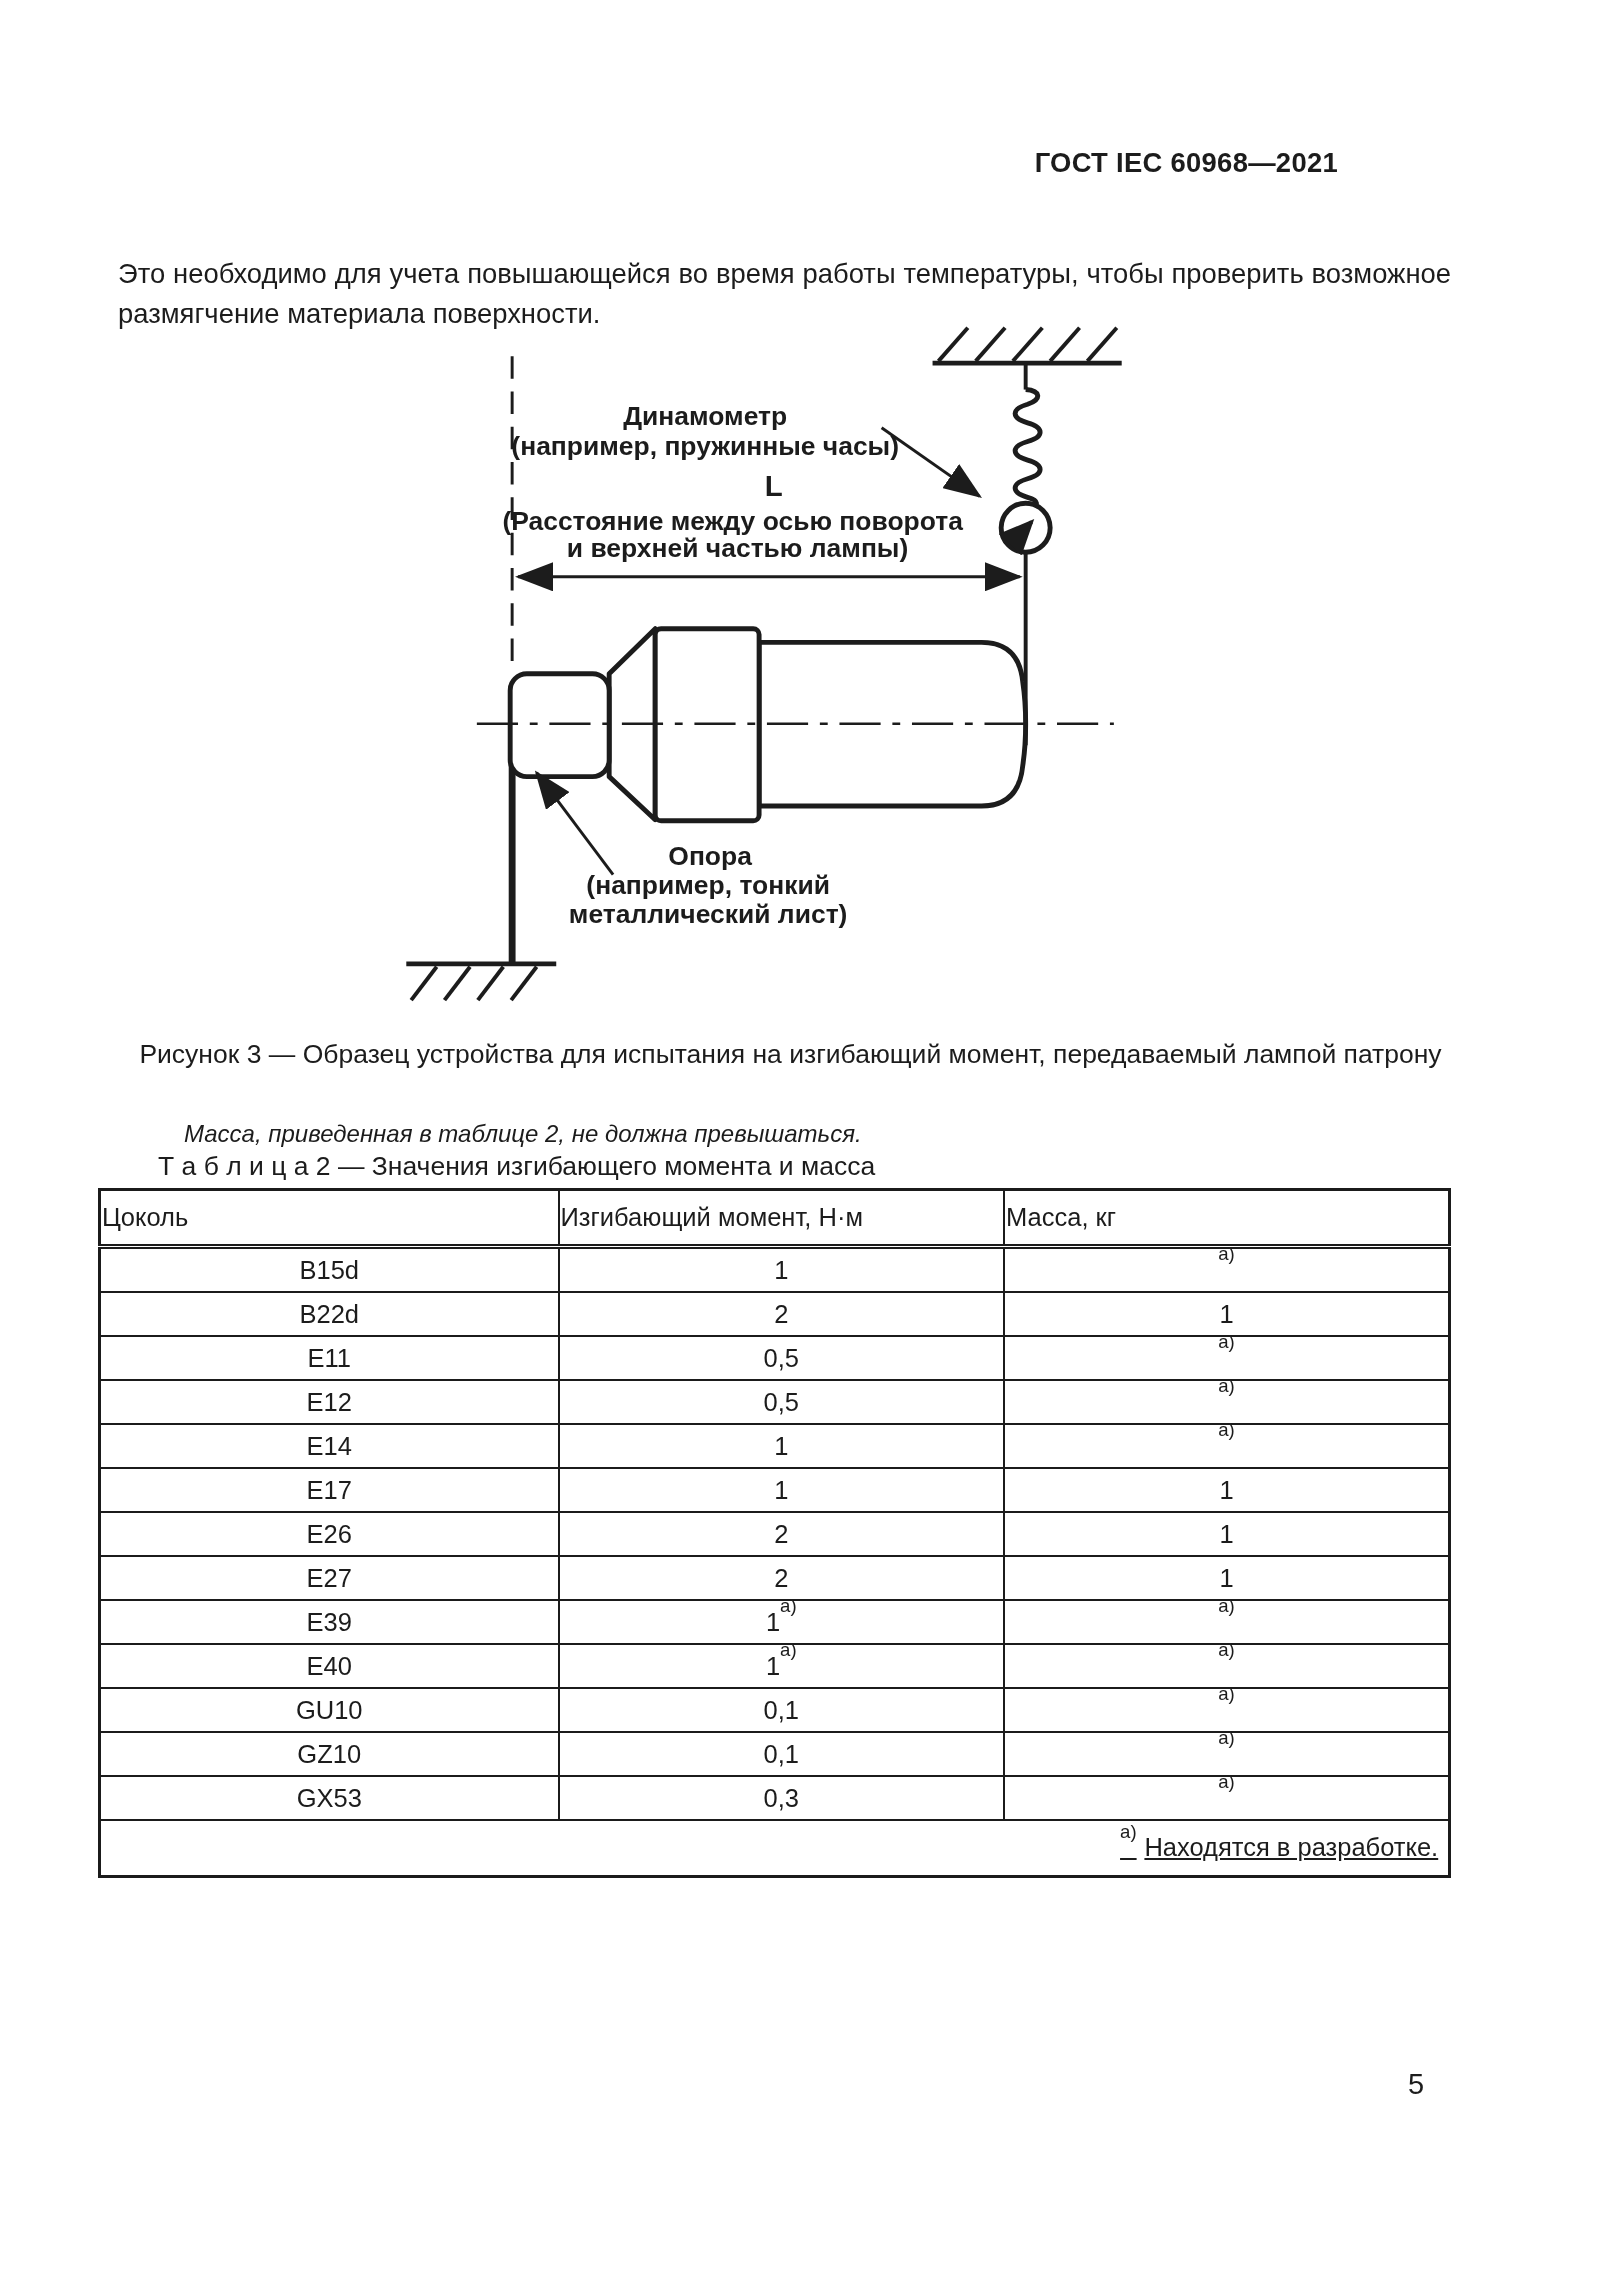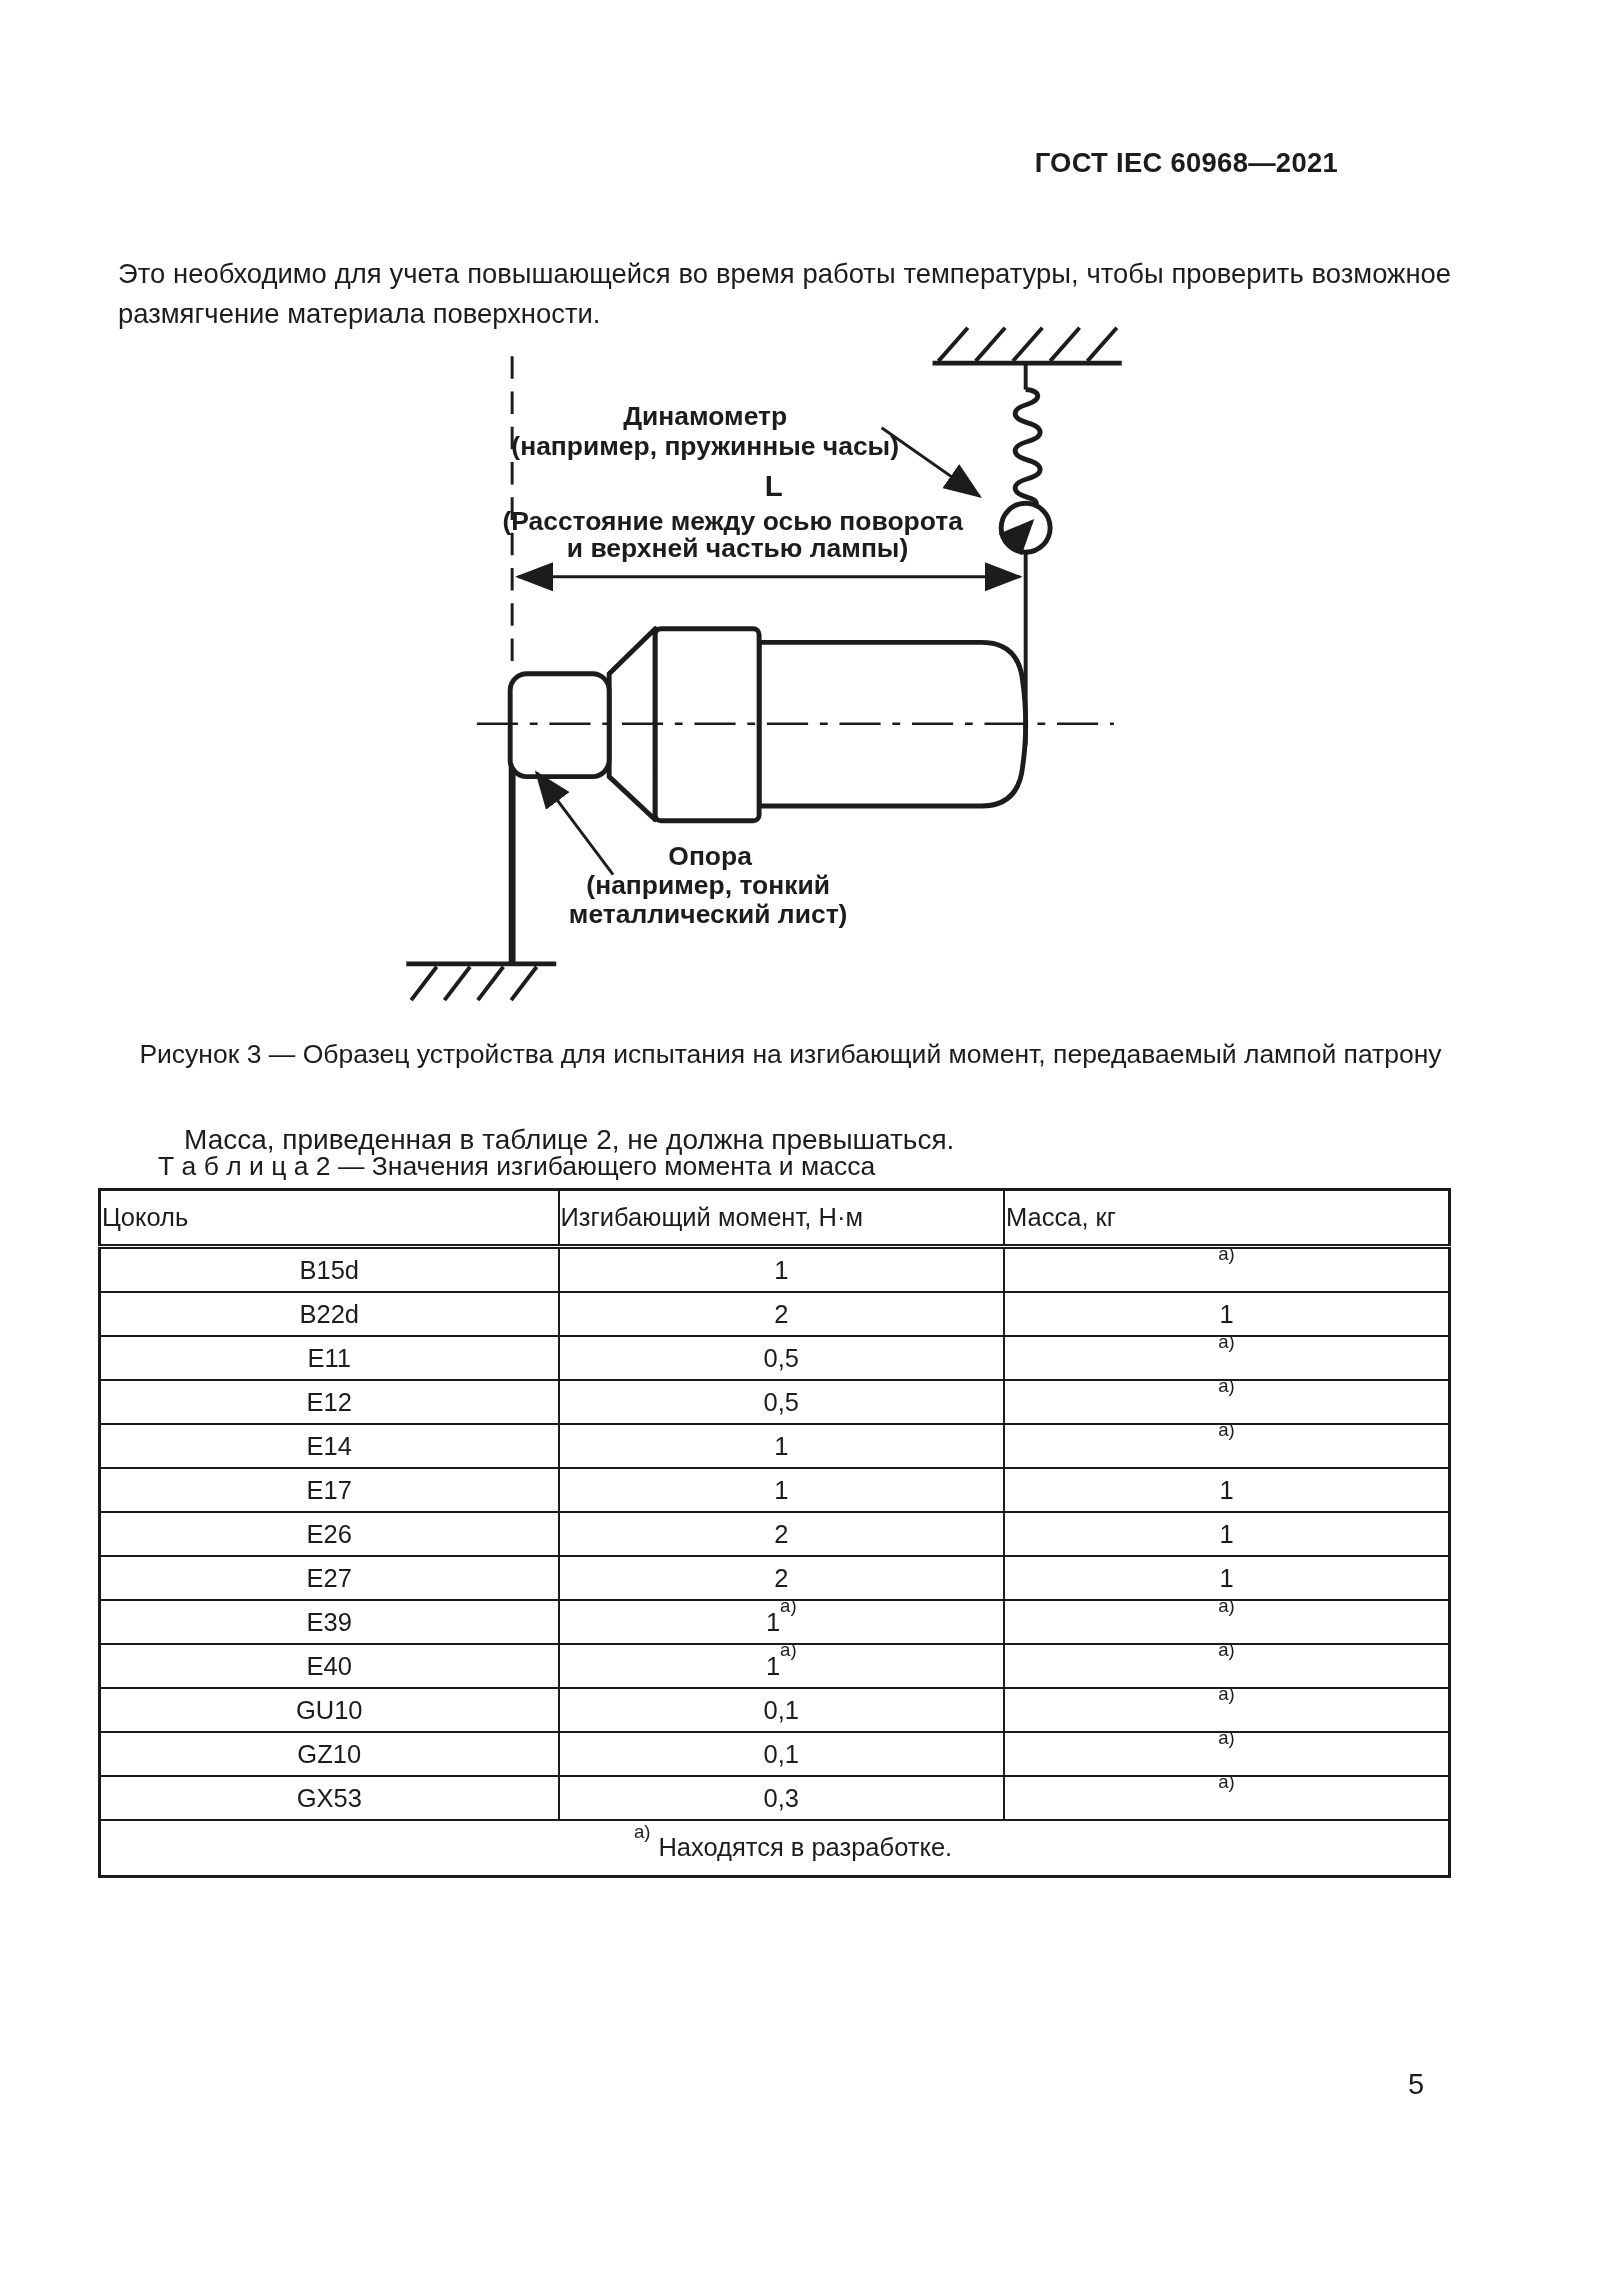--- a/index.html
+++ b/index.html
@@ -4,21 +4,21 @@
 <style>
   html,body{margin:0;padding:0;background:#ffffff;}
   .page{
     position:relative;width:1511px;height:2293px;background:#fff;
     font-family:"Liberation Sans",sans-serif;color:#1c1c1c;overflow:hidden;
   }
   .abs{position:absolute;}
   .doc-header{top:147px;right:173px;font-size:27.4px;font-weight:bold;letter-spacing:0.3px;}
   .intro{left:118px;top:227px;width:1333px;font-size:27.4px;line-height:40px;text-align:justify;}
   .fig-caption{left:124px;top:1039px;width:1333px;text-align:center;font-size:26.5px;}
-  .para-mass{left:184px;top:1096px;font-size:28px;}
+  .para-mass{left:184px;top:1096px;font-size:24px;font-style:italic;}
   .table-caption{left:116px;top:1151px;font-size:26.5px;margin-left:42px;}
   .page-number{left:1408px;top:2068px;font-size:29px;}
 
   svg.diagram{left:372px;top:319px;}
   svg.diagram text{
     font-family:"Liberation Sans",sans-serif;font-weight:bold;font-size:27px;
     fill:#1c1c1c;text-anchor:middle;
   }
   svg.diagram .dim-symbol{font-size:30px;}
 
@@ -32,21 +32,21 @@
     border-left:2px solid #1b1b1b;border-right:2px solid #1b1b1b;
     border-bottom:5.9px double #1b1b1b;
   }
   .gtable td{
     font-size:25.5px;height:40px;text-align:center;vertical-align:middle;
     border-left:2px solid #1b1b1b;border-right:2px solid #1b1b1b;
     border-top:2.9px solid #1b1b1b;border-bottom:2.9px solid #1b1b1b;
   }
   .gtable sup{font-size:18.6px;line-height:0;position:relative;top:-8.8px;}
   .gtable .footnote-row td{
-    text-align:center;padding:11.8px 9.8px 13.7px 47px;height:auto;
+    text-align:right;padding:11.8px 9.8px 13.7px 47px;height:auto;text-decoration:underline;
   }
   .gtable .footnote-row span{margin-left:7.8px;}
 </style>
 </head>
 <body>
 
 <div class="page">
 
   <div class="abs doc-header">ГОСТ IEC 60968—2021</div>
 

